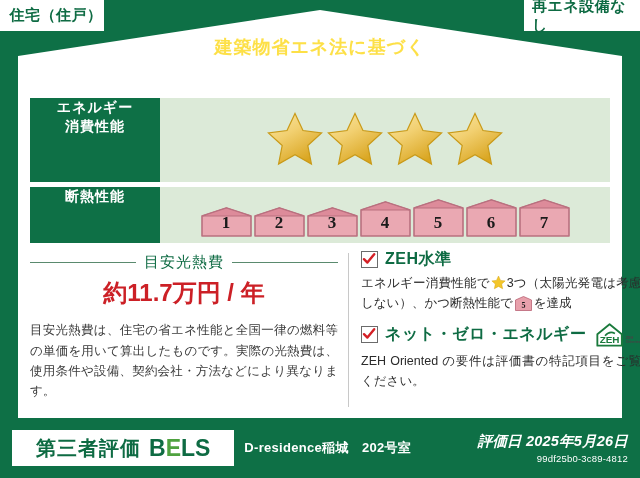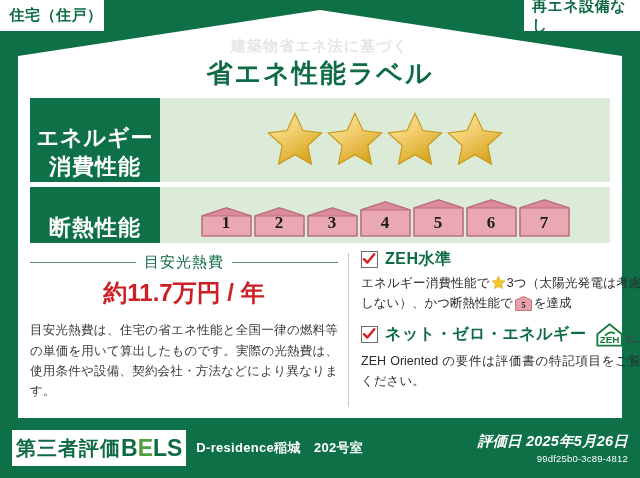--- a/index.html
+++ b/index.html
@@ -53,22 +53,22 @@
   .title-block {
     position: absolute;
     left: 0;
     top: 38px;
     width: 640px;
     text-align: center;
     z-index: 5;
     pointer-events: none;
   }
   .title-sub {
-    color: #e5e5e5;
-    font-size: 15px;
+    color: #fde047;
+    font-size: 18px;
     font-weight: bold;
     letter-spacing: 1px;
     line-height: 1.1;
   }
   .title-main {
     color: #0e6b43;
     font-size: 26px;
     font-weight: bold;
     letter-spacing: 2px;
     line-height: 1.25;
@@ -92,25 +92,25 @@
   .perf-row {
     display: flex;
     align-items: stretch;
     background: #dcead8;
     margin-bottom: 5px;
   }
   .perf-label {
     background: #0e7046;
     color: #ffffff;
     font-weight: bold;
-    font-size: 22px;
+    font-size: 14px;
     letter-spacing: 1px;
     line-height: 1.35;
     display: flex;
-    align-items: flex-end;
+    align-items: flex-start;
     justify-content: center;
     text-align: center;
     width: 130px;
     flex: 0 0 130px;
     box-sizing: border-box;
   }
   .perf-value {
     flex: 1 1 auto;
     display: flex;
     align-items: flex-end;
@@ -253,23 +253,24 @@
     width: 640px;
     height: 60px;
     z-index: 4;
     display: flex;
     align-items: center;
   }
   .bels-badge {
     background: #ffffff;
     height: 36px;
     margin-left: 12px;
-    padding: 0 4px;
+    padding: 0 24px;
     display: flex;
     align-items: center;
+    gap: 8px;
     box-sizing: border-box;
   }
   .bels-jp {
     color: #0e6b43;
     font-size: 20px;
     font-weight: bold;
     letter-spacing: 1px;
   }
   .bels-en {
     font-size: 23px;
@@ -312,21 +313,20 @@
     <span>住宅（住戸）</span>
   </div>
   <div class="corner-tag right">
     <span>再エネ設備なし</span>
   </div>
 
   <div class="roof"></div>
 
   <div class="title-block">
     <div class="title-sub">建築物省エネ法に基づく</div>
-    <div class="title-main">省エネ性能ラベル</div>
   </div>
 
   <div class="body-card">
 
     <div class="perf-row row-energy">
       <div class="perf-label">
         <div>
           <div>エネルギー</div>
           <div>消費性能</div>
         </div>

